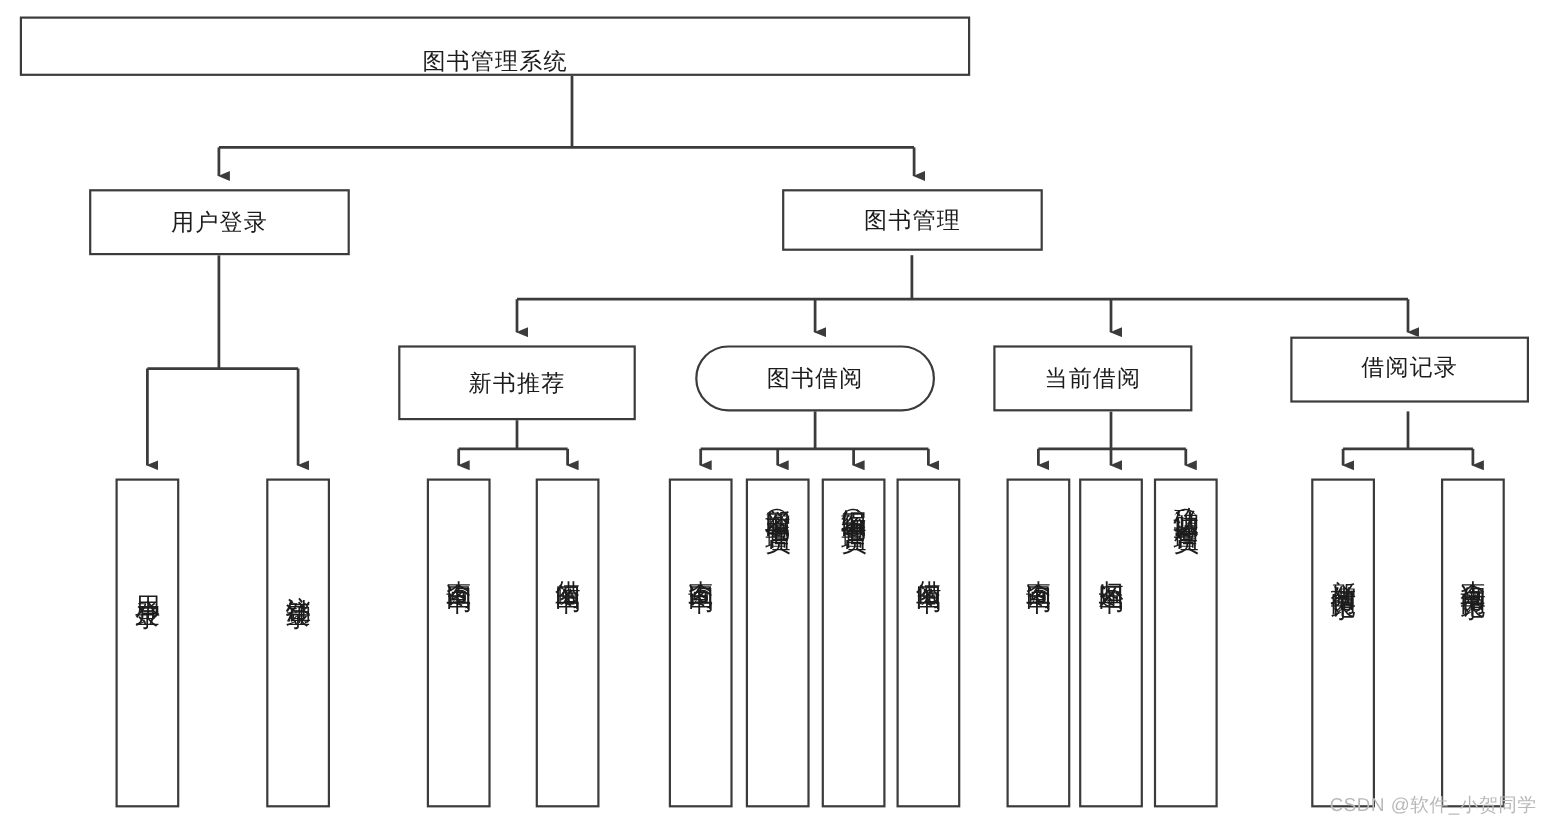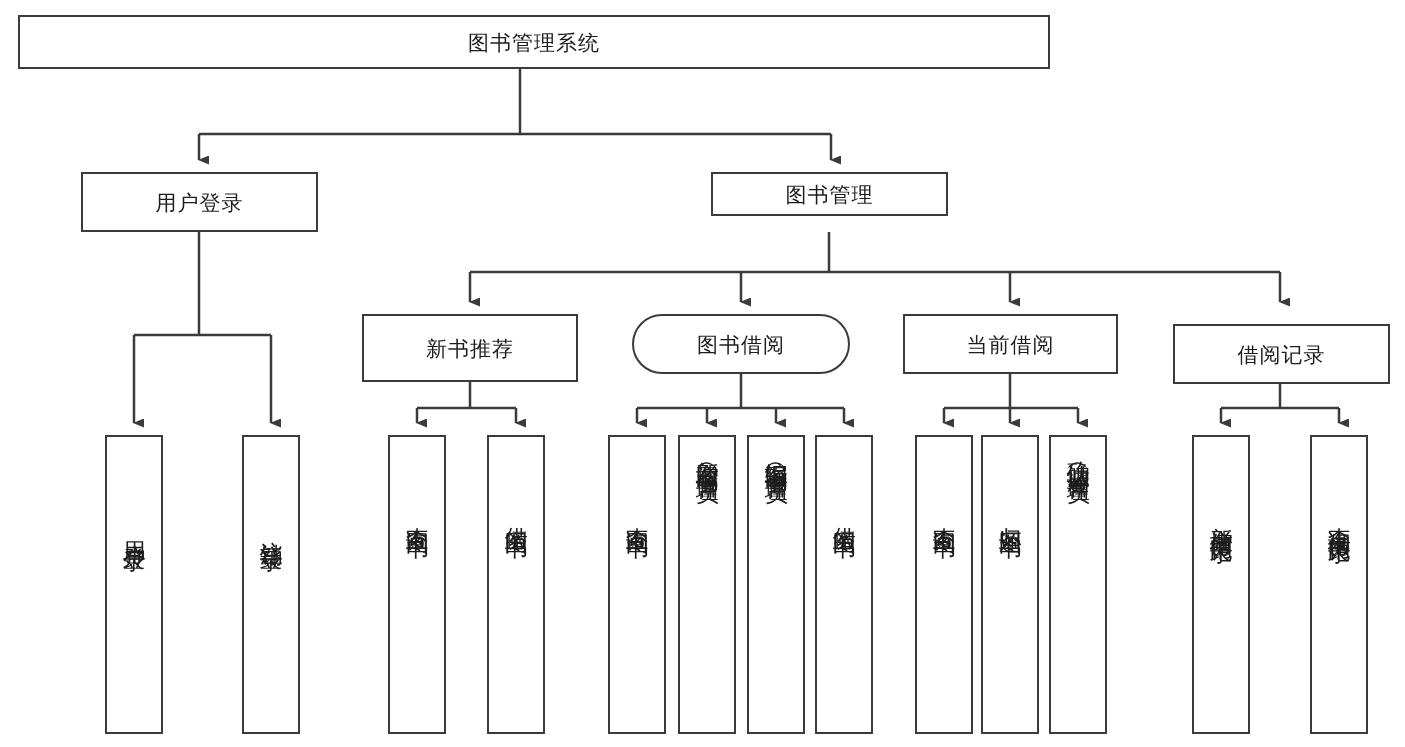--- a/index.html
+++ b/index.html
@@ -105,41 +105,41 @@
       <path d="M1010,408 L1010,423" marker-end="url(#arrowhead)"></path>
       <path d="M1078,408 L1078,423" marker-end="url(#arrowhead)"></path>
 
       <path d="M1280,374 L1280,408"></path>
       <path d="M1221,408 L1339,408"></path>
       <path d="M1221,408 L1221,423" marker-end="url(#arrowhead)"></path>
       <path d="M1339,408 L1339,423" marker-end="url(#arrowhead)"></path>
     </g>
   </svg>
 
-  <div class="node horiz" id="node-root" style="left: 18px; top: 15px; width: 1032px; height: 54px;">
+  <div class="node horiz" id="node-root" style="left: 18px; top: 15px; width: 864px; height: 54px; align-items: flex-end;">
     <span class="node-label">图书管理系统</span>
   </div>
 
   <div id="generated-nodes">
       <div class="node horiz" style="left: 81px; top: 172px; width: 237px; height: 60px;">
         <span class="node-label">用户登录</span>
       </div>
-      <div class="node horiz" style="left: 711px; top: 172px; width: 237px; height: 44px;">
+      <div class="node horiz" style="left: 711px; top: 172px; width: 237px; height: 56px;">
         <span class="node-label">图书管理</span>
       </div>
       <div class="node horiz" style="left: 362px; top: 314px; width: 216px; height: 68px;">
         <span class="node-label">新书推荐</span>
       </div>
       <div class="node horiz" style="left: 632px; top: 314px; width: 218px; height: 60px; border-radius: 30px;">
         <span class="node-label">图书借阅</span>
       </div>
-      <div class="node horiz" style="left: 903px; top: 314px; width: 215px; height: 60px;">
+      <div class="node horiz" style="left: 903px; top: 314px; width: 181px; height: 60px;">
         <span class="node-label">当前借阅</span>
       </div>
-      <div class="node horiz" style="left: 1173px; top: 324px; width: 217px; height: 60px;">
+      <div class="node horiz" style="left: 1173px; top: 306px; width: 217px; height: 60px; font-family: Liberation Mono, monospace;">
         <span class="node-label">借阅记录</span>
       </div>
       <div class="node vert pad-low" style="left: 105px; top: 435px; width: 58px; height: 299px;">
         <span class="node-label">用户登录</span>
       </div>
       <div class="node vert pad-low" style="left: 242px; top: 435px; width: 58px; height: 299px;">
         <span class="node-label">注销登录</span>
       </div>
       <div class="node vert pad-mid" style="left: 388px; top: 435px; width: 58px; height: 299px;">
         <span class="node-label">查询图书</span>
@@ -169,13 +169,14 @@
         <span class="node-label">确认归还（管理员）</span>
       </div>
       <div class="node vert pad-mid" style="left: 1192px; top: 435px; width: 58px; height: 299px;">
         <span class="node-label">新增借阅记录</span>
       </div>
       <div class="node vert pad-mid" style="left: 1310px; top: 435px; width: 58px; height: 299px;">
         <span class="node-label">查询借阅记录</span>
       </div>
     </div>
 
+  <div class="watermark">CSDN @软件_小贺同学</div>
 </div>
 
 </body></html>

